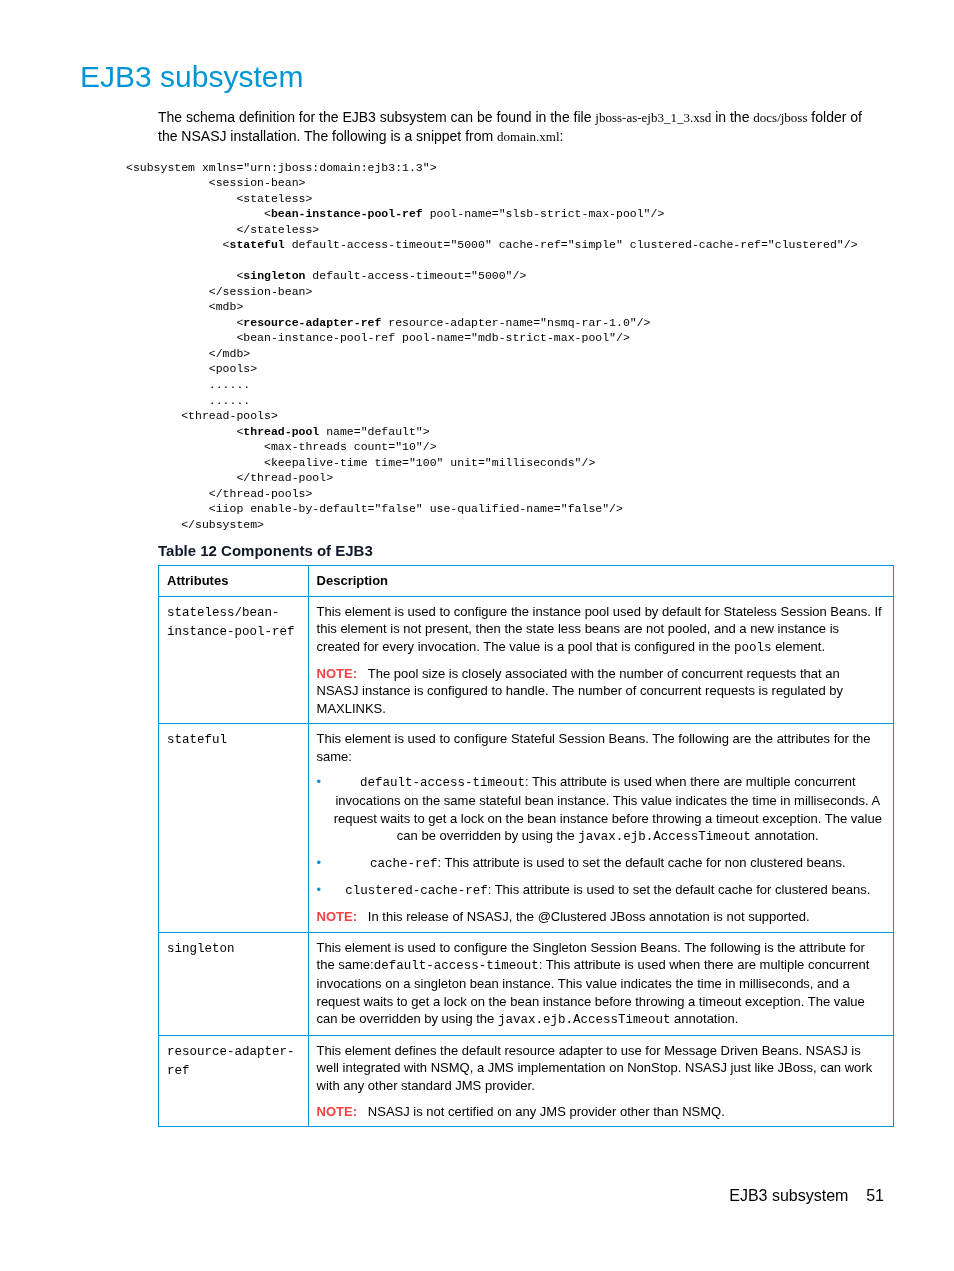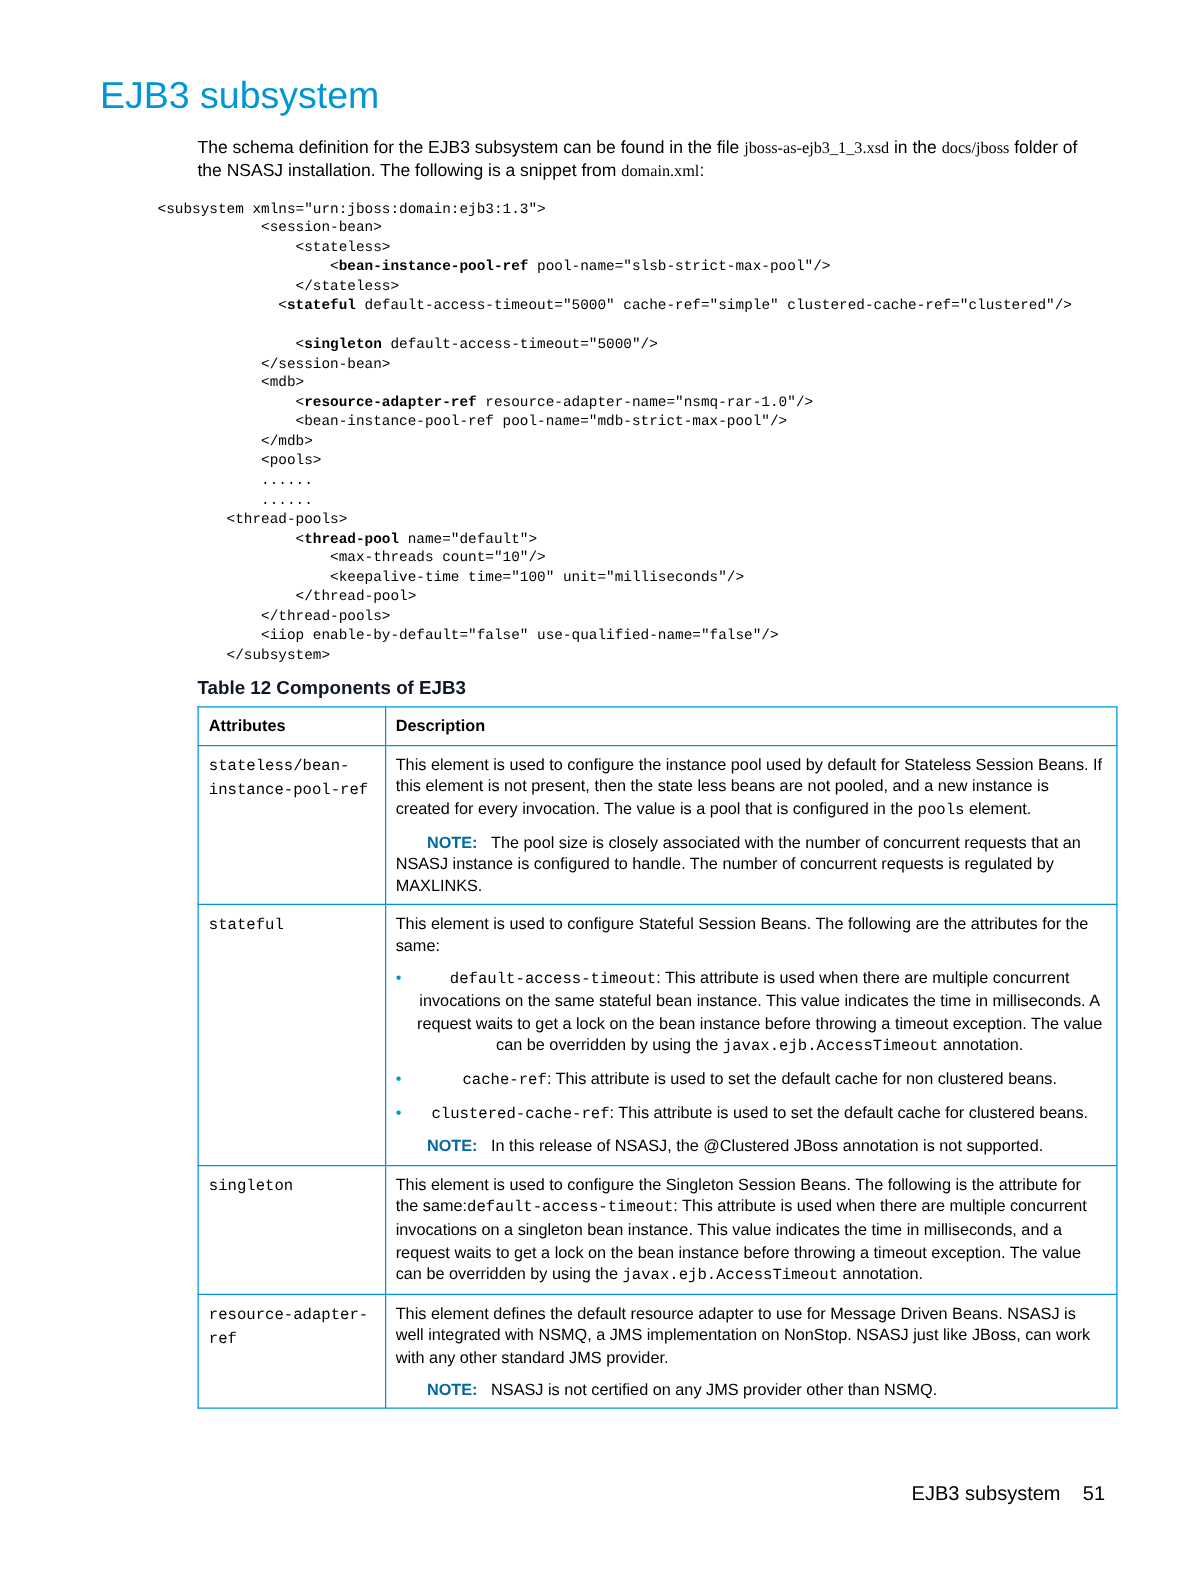--- a/index.html
+++ b/index.html
@@ -59,23 +59,22 @@
     font-weight: bold;
     background: #fff;
   }
   td code, th code {
     font-family: "Courier New", monospace;
     font-size: 12.5px;
   }
   td p { margin: 0 0 8px 0; }
   td p:last-child { margin-bottom: 0; }
   .note-label {
-    color: #0369a1;
+    color: #ef4444;
     font-weight: bold;
-    margin-left: 25px;
   }
   ul.bullets {
     list-style: none;
     padding: 0;
     margin: 0;
   }
   ul.bullets > li {
     position: relative;
     padding-left: 14px;
     margin-bottom: 8px;

